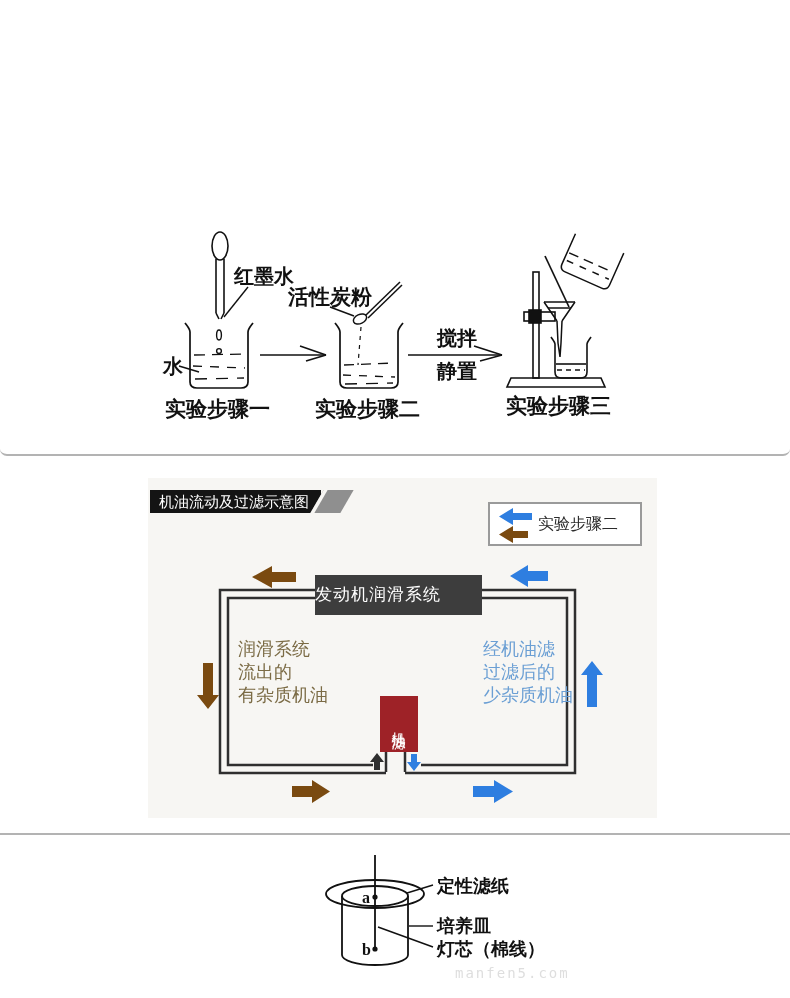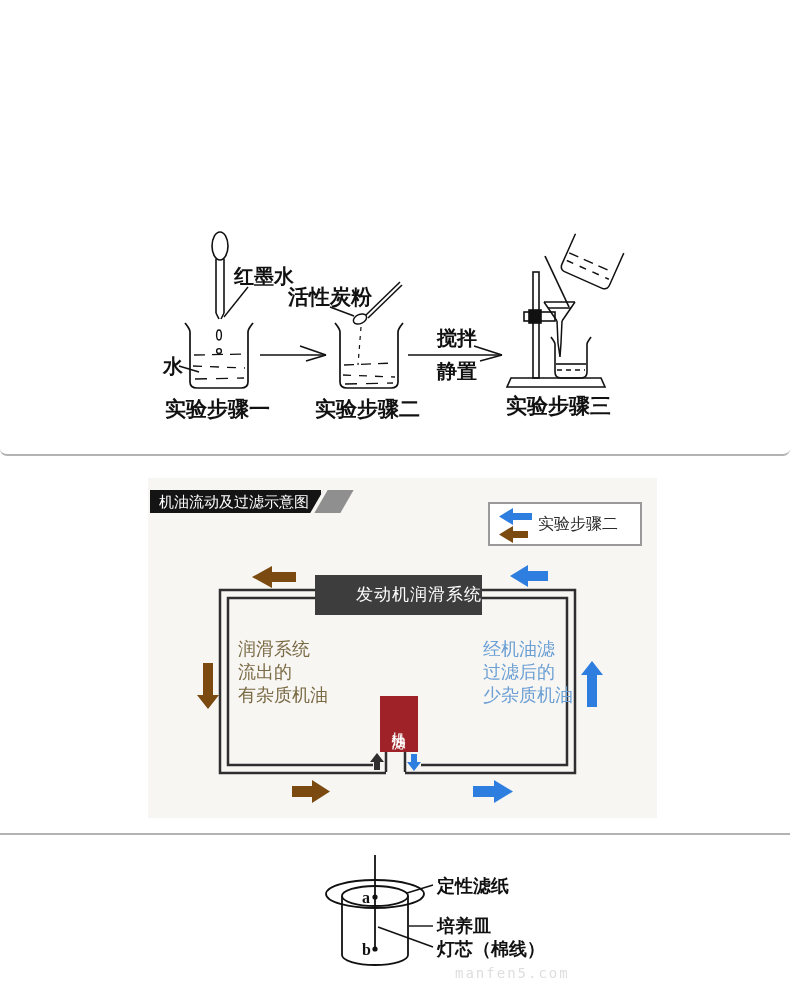--- a/index.html
+++ b/index.html
@@ -21,21 +21,21 @@
   .oil-panel{position:absolute;left:148px;top:22px;width:509px;height:340px;background:#f7f6f3;}
   .oil-circuit{position:absolute;left:0;top:0;width:509px;height:340px;}
   .ribbon{position:absolute;left:2px;top:12px;height:23px;display:flex;align-items:stretch;}
   .ribbon-black{background:#141414;color:#fff;font-size:15px;line-height:23px;padding:0 12px 0 9px;white-space:nowrap;}
   .ribbon-tail{width:26px;background:#8f8f8f;transform:skewX(-30deg);margin-left:-4px;border-left:4px solid #f7f6f3;}
   .legend-box{position:absolute;left:340px;top:24px;width:154px;height:44px;background:#ffffff;border:2px solid #9a9a9a;
       display:flex;align-items:center;box-sizing:border-box;}
   .legend-arrows{margin:0 6px 0 8px;}
   .legend-label{font-size:16px;color:#2b2b2b;white-space:nowrap;}
   .engine-box{position:absolute;left:167px;top:97px;width:167px;height:40px;background:#3d3d3d;color:#fff;
-      font-size:17px;letter-spacing:1px;text-align:right;line-height:40px;white-space:nowrap;}
+      font-size:17px;letter-spacing:1px;text-align:left;line-height:40px;white-space:nowrap;}
   .filter-caption{position:absolute;left:225px;top:194px;width:52px;text-align:center;
       font-size:17px;font-weight:bold;color:#c0392b;margin-top:36px;}
   .filter-box{position:absolute;left:232px;top:218px;width:38px;height:56px;background:#9e2227;color:#fff;
       display:flex;align-items:center;justify-content:center;writing-mode:vertical-rl;
       font-size:14px;letter-spacing:2px;}
   .oil-text{position:absolute;font-size:18px;line-height:23px;white-space:nowrap;}
   .oil-text-left{left:90px;top:160px;color:#7b6b45;}
   .oil-text-right{left:335px;top:160px;color:#6b9fd4;}
   .oil-text span{display:block;}
   

